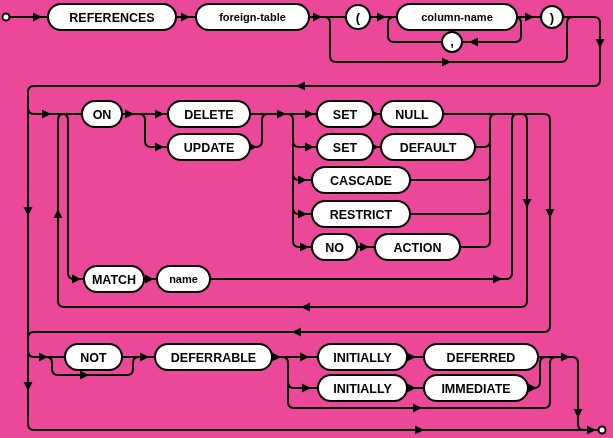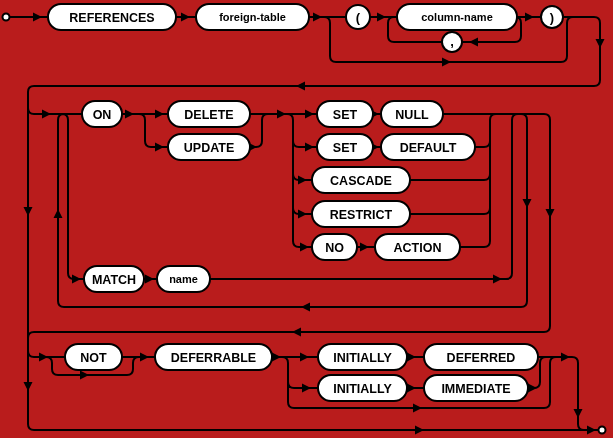--- a/index.html
+++ b/index.html
@@ -1,16 +1,16 @@
 <!DOCTYPE html>
 <html><head>
 <meta charset="utf-8">
 <style>
   html,body{margin:0;padding:0;background:#ffffff;}
-  .stage{width:613px;height:438px;position:relative;background:#b91c1c;}
+  .stage{width:613px;height:438px;position:relative;background:#ec4899;}
   svg{display:block;}
   .rail{fill:none;stroke:#000;stroke-width:2;}
   .pill{fill:#fff;stroke:#000;stroke-width:2;}
   .arrow{fill:#000;stroke:none;}
   .kw{font-family:"Liberation Sans",sans-serif;font-weight:bold;font-size:12.5px;fill:#000;text-anchor:middle;}
   .nt{font-family:"Liberation Sans",sans-serif;font-weight:bold;font-size:11px;fill:#000;text-anchor:middle;}
   .punct{font-family:"Liberation Sans",sans-serif;font-weight:bold;font-size:13px;fill:#000;text-anchor:middle;}
 </style>
 </head>
 <body>

